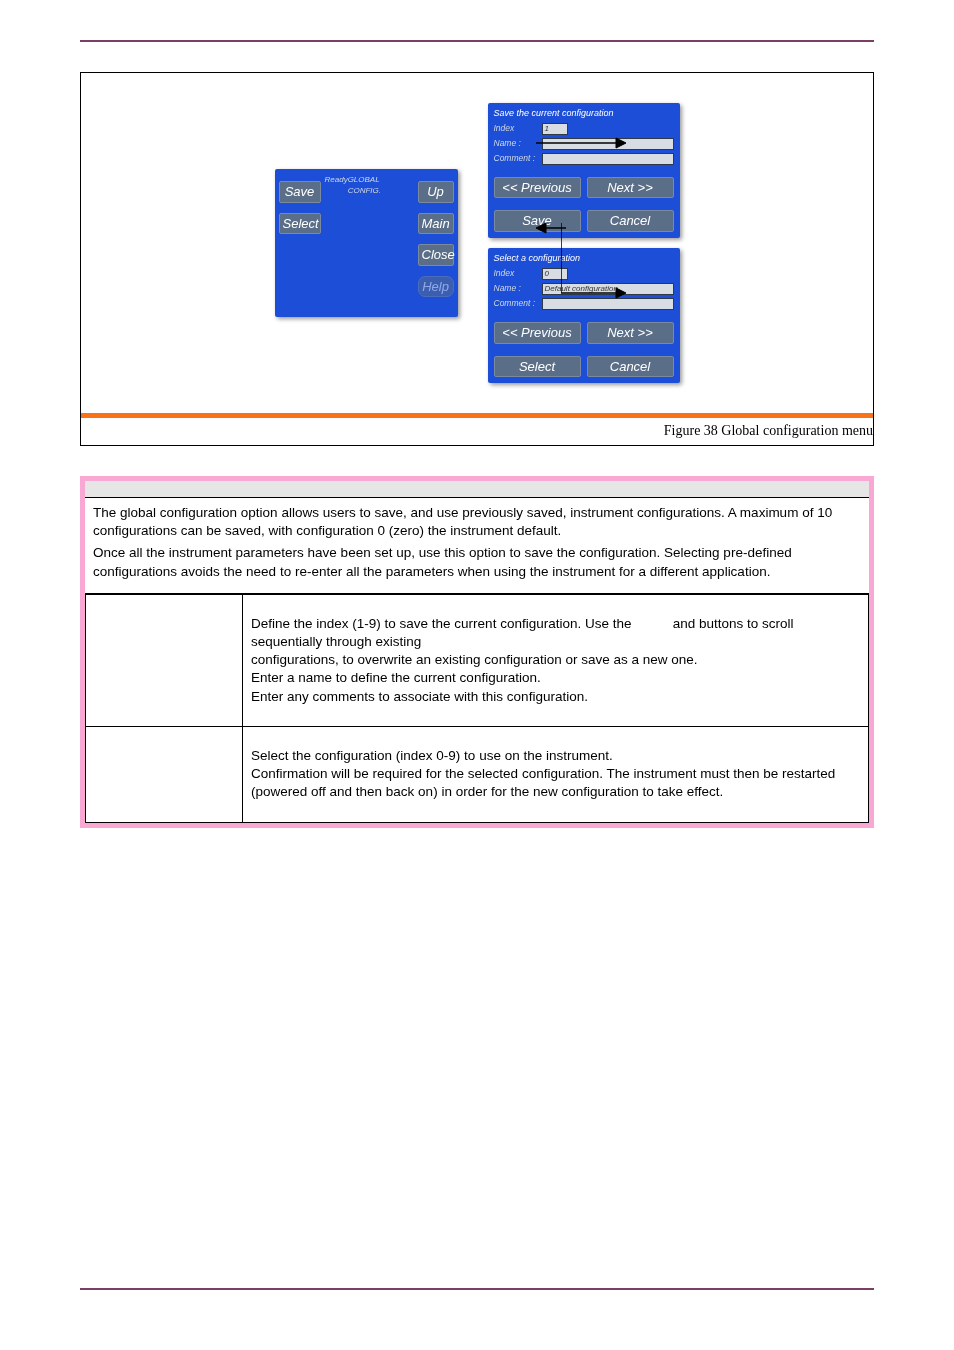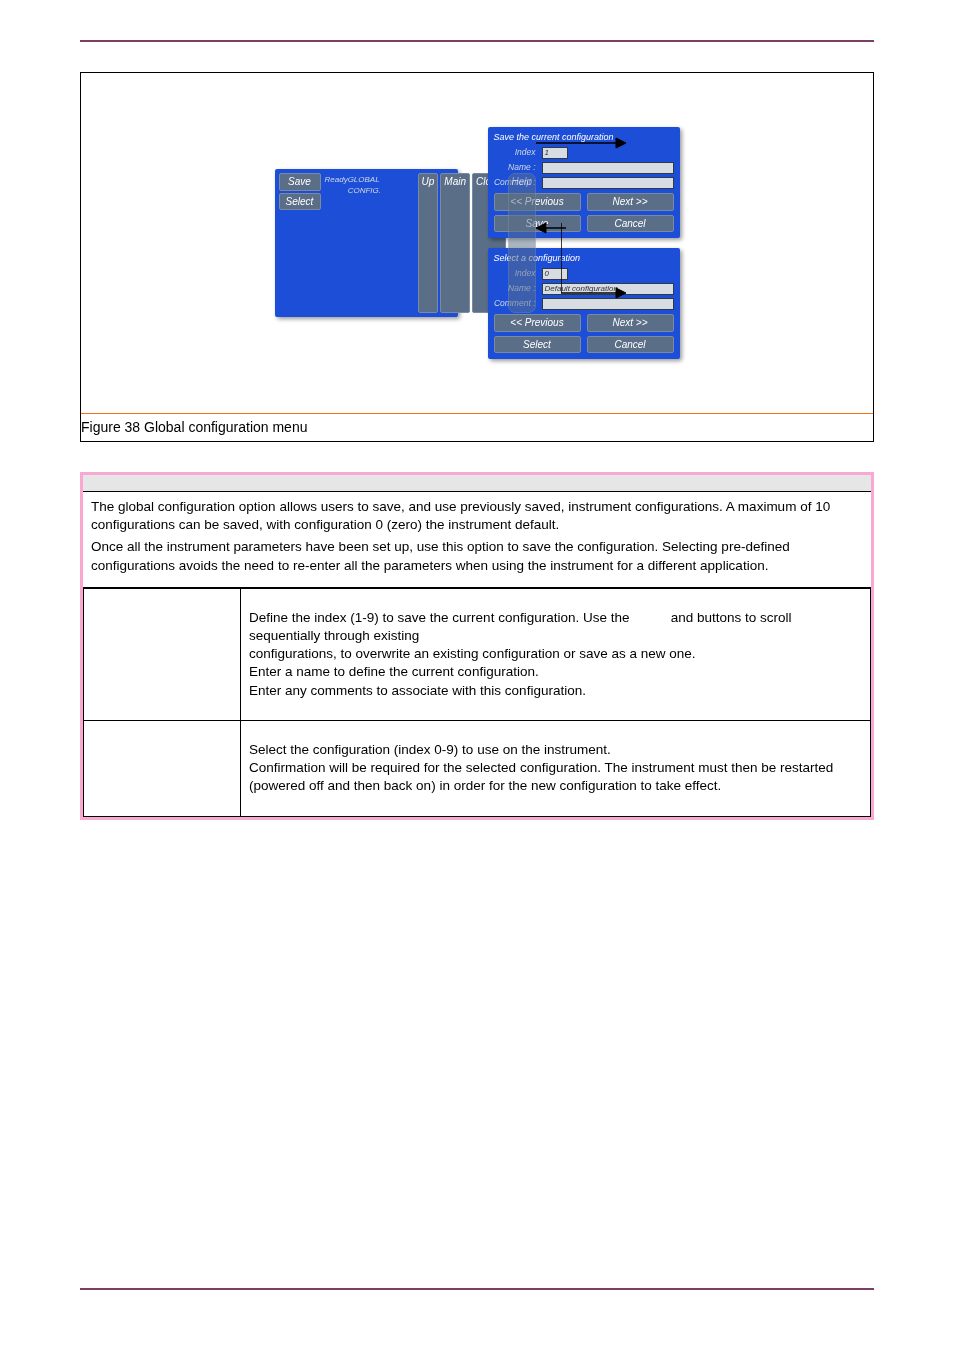--- a/index.html
+++ b/index.html
@@ -37,24 +37,25 @@
   .fig-top {
     position: relative;
     height: 320px;
     display: flex;
     align-items: center;
     justify-content: center;
     gap: 30px;
     padding: 10px;
   }
   .fig-caption {
-    border-top: 1px solid #f97316;
-    text-align: left;
+    border-top: 5px solid #f97316;
+    text-align: right;
     padding: 4px 0;
     font-size: 14px;
+    font-family: Liberation Serif, serif;
   }
 
   
   .panel {
     background: #1d4ed8;
     color: #fff;
     font-size: 9px;
     border-radius: 2px;
     box-shadow: 2px 2px 4px rgba(0,0,0,0.4);
     font-style: italic;
@@ -77,50 +78,52 @@
     flex: 1;
     display: flex;
     flex-direction: row;
     font-size: 8px;
     padding-top: 2px;
     color: #cfd8e0;
   }
   .panel-a .col-right {
     width: 36px;
     display: flex;
+    flex-direction: column;
     gap: 2px;
   }
   .mini-btn {
     background: #5a6e87;
     border: 1px solid #7a8aa0;
     border-radius: 2px;
     padding: 1px 3px;
-    font-size: 10px;
+    font-size: 13px;
     color: #fff;
     text-align: center;
+    margin-top: 8px;
   }
   .mini-btn.disabled { opacity: .5; border-radius: 7px; }
 
   
   .panel-b, .panel-c {
     width: 180px;
     padding: 4px 6px 6px 6px;
   }
   .panel-title {
     font-size: 9px;
     margin-bottom: 4px;
   }
   .form-row {
     display: flex;
     align-items: center;
     gap: 6px;
     margin-bottom: 3px;
     font-size: 8.5px;
   }
-  .form-row .lbl { width: 42px; color: #cfd8e0; text-align: right; }
+  .form-row .lbl { width: 42px; color: #cfd8e0; }
   .fld {
     background: #d7dde3;
     border: 1px solid #2e3a47;
     height: 10px;
     flex: 1;
     font-size: 8px;
     color: #333;
     padding: 0 2px;
     line-height: 10px;
   }
@@ -140,21 +143,21 @@
 
   
   .arrow-svg {
     position: absolute;
     stroke: #000;
     fill: #000;
   }
 
   
   .info-box {
-    border: 3px solid #f9a8d4;
+    border: 5px solid #f9a8d4;
     margin-top: 0;
   }
   .info-head {
     border-bottom: 1px solid #000;
     background: #e6e6e6;
     height: 16px;
   }
   .info-body {
     padding: 6px 8px 8px 8px;
     border-bottom: 1px solid #000;

